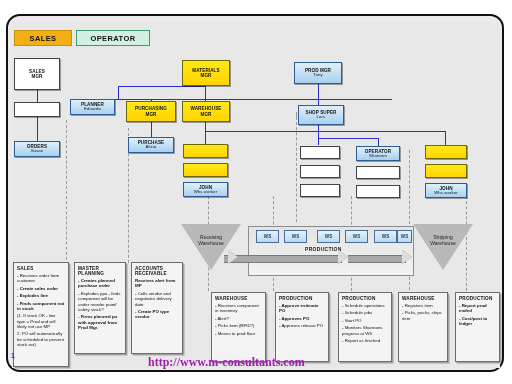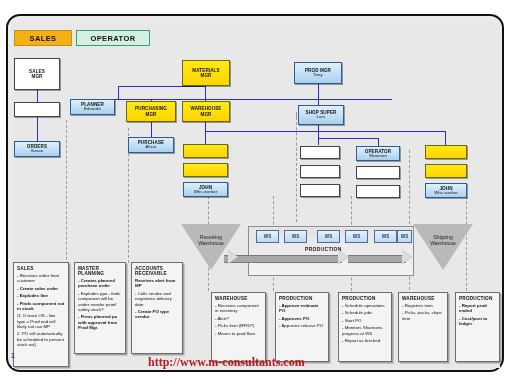--- a/index.html
+++ b/index.html
@@ -75,21 +75,21 @@
     background:#f4f4f4;border:1px solid #6d6d6d;
     box-shadow:1.5px 1.5px 0 rgba(0,0,0,.30);
     padding:3px 3px 2px 3px;overflow:hidden;
   }
   .card h4{margin:0 0 2px 0;font-size:4.7px;font-weight:bold;letter-spacing:.2px;color:#111;}
   .card p{margin:0 0 2px 0;font-size:4.4px;line-height:1.22;color:#111;}
   .card p.b{font-weight:bold;}
 
   .marker{position:absolute;font-size:7px;font-weight:bold;color:#2b2bd0;}
   .wm{position:absolute;font-family:"Liberation Serif", serif;
-      font-size:12px;font-weight:bold;color:#b91c1c;white-space:nowrap;}
+      font-size:12px;font-weight:bold;color:#a21caf;white-space:nowrap;}
 </style>
 </head>
 <body>
 
 <div class="page">
   <div class="frame"></div>
   <div class="inner"></div>
 
   <div class="hdr hdr-sales">
     <span>SALES</span>

